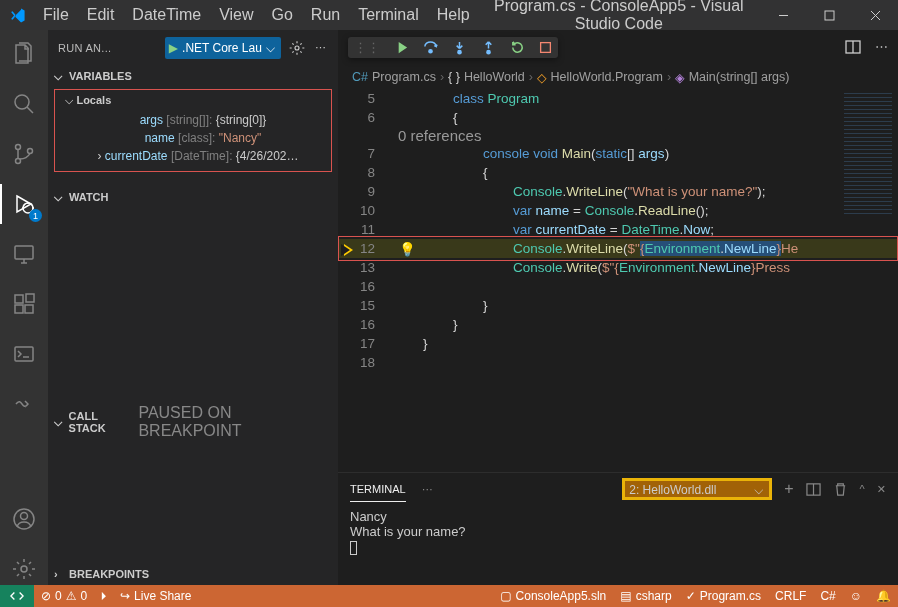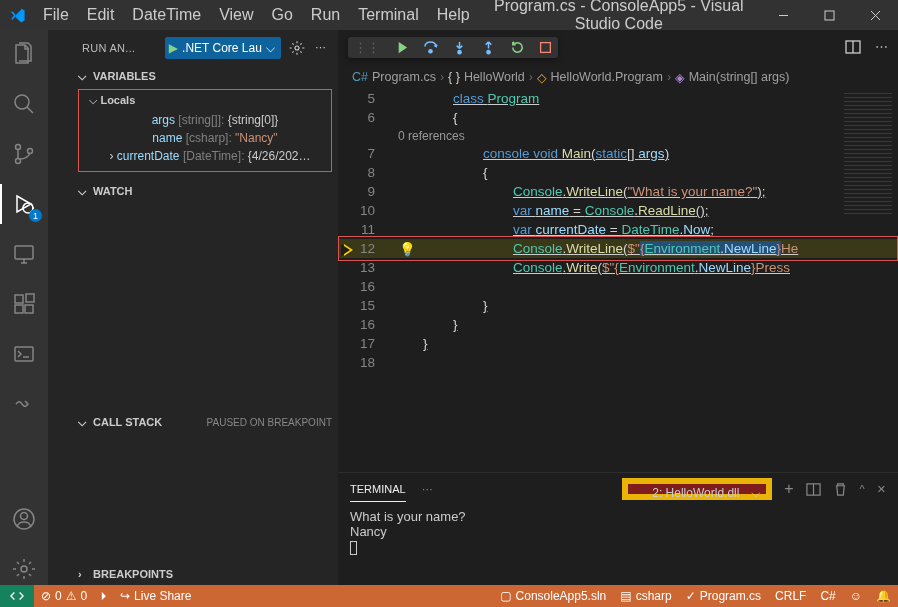--- a/index.html
+++ b/index.html
@@ -16,32 +16,32 @@
 
 
 .main { display:flex; height:555px; }
 .activitybar { width:48px; background:#333333; display:flex; flex-direction:column; align-items:center; padding-top:8px; gap:18px; position:relative; }
 .activitybar .aicon { width:48px; height:32px; display:flex; align-items:center; justify-content:center; color:#858585; cursor:pointer; position:relative; }
 .activitybar .aicon.active { color:#fff; }
 .activitybar .aicon.active::before { content:""; position:absolute; left:0; top:-4px; bottom:-4px; width:2px; background:#fff; }
 .activitybar .badge { position:absolute; bottom:-2px; right:6px; background:#007acc; color:#fff; border-radius:8px; font-size:9px; min-width:13px; height:13px; display:flex; align-items:center; justify-content:center; padding:0 3px; }
 .activitybar .spacer { flex:1; }
 
-.sidebar { width:290px; background:#252526; display:flex; flex-direction:column; font-size:11px;padding-left:24px; }
+.sidebar { width:290px; background:#252526; display:flex; flex-direction:column; font-size:11px; }
 .sidebar-head { height:35px; display:flex; align-items:center; padding:0 10px; gap:6px; }
 .sidebar-head .title { flex:1; color:#bbb; font-size:11px; letter-spacing:0.3px; overflow:hidden; text-overflow:ellipsis; white-space:nowrap; }
 .launch-select { display:flex; align-items:center; background:#0e639c; color:#fff; height:22px; padding:0 6px 0 4px; border-radius:2px; gap:4px; font-size:12px; }
 .launch-select .play { color:#89d185; }
 .sidebar-head .gear,.sidebar-head .dots { color:#ccc; padding:2px; }
 
 .section-h { height:22px; display:flex; align-items:center; padding:0 6px; color:#ccc; font-size:11px; font-weight:700; background:#252526; cursor:pointer; gap:3px;}
 .section-h .chev { width:12px; display:inline-block; }
-.section-h .right { margin-left:auto; color:#888; font-weight:400; font-size:10px; }
-
-.vars-body { border:1.5px solid #d9534f; margin:2px 6px 8px 6px; padding:2px 0 6px 0; font-family:Consolas,monospace; font-size:12px; }
+.section-h .right { margin-left:auto; color:#888; font-weight:400; font-size:16px; }
+
+.vars-body { border:1.5px solid #d9534f; margin:2px 6px 14px 6px; padding:2px 0 6px 0; font-family:Consolas,monospace; font-size:12px; }
 .locals-h { padding:2px 4px 4px 10px; color:#ccc; font-weight:700; font-size:11px; }
 .var-row { padding:2px 4px 2px 24px; white-space:nowrap; overflow:hidden; text-overflow:ellipsis;text-align:center; }
 .var-name { color:#9cdcfe; }
 .var-type { color:#808080; }
 .var-val { color:#ce9178; }
 .var-obj { color:#ccc; }
 
 .callstack-body { padding:4px 10px; font-family:Consolas,monospace; font-size:12px; }
 .cs-row { padding:3px 0; white-space:nowrap; overflow:hidden; text-overflow:ellipsis; }
 .cs-dim { color:#7a7a7a; font-style:italic; }
@@ -60,43 +60,43 @@
 .dbg-toolbar .btn.restart { color:#89d185; }
 .editor-toolbar .rightctrls { margin-left:auto; display:flex; gap:14px; color:#ccc; }
 
 .breadcrumb { height:24px; display:flex; align-items:center; padding:0 14px; font-size:12.5px; color:#a0a0a0; gap:4px; }
 .breadcrumb .bc-icon { color:#519aba; }
 .breadcrumb .sep { color:#666; }
 
 .code { flex:1; font-family:Consolas,monospace; font-size:13.5px; position:relative; overflow:hidden; }
 .line { display:flex; align-items:center; height:19px; position:relative; }
 .gut { width:55px; text-align:right; padding-right:18px; color:#858585; user-select:none; position:relative; }
-.txt { white-space:pre;text-decoration:underline; }
+.txt { white-space:pre; }
 .ind1 { padding-left:30px; } .ind2 { padding-left:60px; } .ind3 { padding-left:90px; } .ind4 { padding-left:120px; }
 .k { color:#569cd6; } .t { color:#4ec9b0; } .m { color:#dcdcaa; } .s { color:#ce9178; } .v { color:#9cdcfe; } .p { color:#d4d4d4; }
-.refs { color:#999; font-size:12px; padding-left:60px; height:17px; display:flex; align-items:center; }
+.refs { color:#999; font-size:15px; padding-left:60px; height:17px; display:flex; align-items:center; }
 
 .line.current { background:rgba(255,255,0,0.12); }
 .line.current .gut::before { content:""; position:absolute; left:6px; top:3px; width:0; height:0; border-left:9px solid #ffcc00; border-top:6px solid transparent; border-bottom:6px solid transparent; }
 .line.current .gut::after { content:""; position:absolute; left:3px; top:3px; width:0; height:0; border-left:9px solid #1e1e1e; border-top:6px solid transparent; border-bottom:6px solid transparent; }
 .line-highlight-box { position:absolute; border:1.5px solid #d9534f; pointer-events:none; }
 .bulb { position:absolute; left:61px; color:#ffcc00; }
 .sel { background:#264f78; }
 
 .minimap { position:absolute; top:59px; right:0; width:60px; height:130px; background:linear-gradient(#1e1e1e,#1e1e1e); opacity:0.5; }
 .minimap::before{content:"";position:absolute;inset:4px 6px;background:repeating-linear-gradient(#3a5a7a 0 1px,transparent 1px 4px);}
 
 
 .panel { height:113px; border-top:1px solid #2d2d2d; background:#1e1e1e; display:flex; flex-direction:column; }
 .panel-tabs { height:32px; display:flex; align-items:center; padding:0 12px; gap:16px; font-size:11px; color:#888; }
 .panel-tabs .tab { padding:6px 0; cursor:pointer; }
 .panel-tabs .tab.active { color:#eee; border-bottom:1px solid #eee; }
 .panel-tabs .dots { cursor:pointer; }
 .panel-tabs .right { margin-left:auto; display:flex; align-items:center; gap:12px; }
-.term-select { background:#7f1d1d; border:6px solid #eab308; color:#ccc; height:22px; padding:2px 20px 2px 24px; font-size:12px; position:relative; min-width:150px; }
+.term-select { background:#a16207; border:3px solid #eab308; color:#ccc; height:22px; padding:2px 20px 2px 4px; font-size:12px; position:relative; min-width:150px; }
 .term-select::after { content:"⌵"; position:absolute; right:6px; top:2px; }
 .panel-body { flex:1; padding:4px 12px; font-family:Consolas,monospace; font-size:13px; color:#ccc; }
 .cursor-block { display:inline-block; width:7px; height:14px; border:1px solid #ccc; vertical-align:middle; }
 
 
 .statusbar { height:22px; background:#cc6633; display:flex; align-items:center; color:#fff; font-size:12px; }
 .statusbar .sb-item { padding:0 7px; display:flex; align-items:center; gap:4px; height:100%; cursor:pointer; }
 .statusbar .sb-left { display:flex; align-items:center; height:100%; }
 .statusbar .sb-right { margin-left:auto; display:flex; align-items:center; height:100%; }
 .statusbar .remote { background:#16825d; width:34px; justify-content:center; }
@@ -234,21 +234,21 @@
     <div class="section-h">
         <span class="chev">⌵</span>
         <span>VARIABLES</span>
       </div>
     <div class="vars-body">
       <div class="locals-h"><span style="font-weight:400">⌵ </span><span>Locals</span></div>
       <div class="var-row">
         <span class="var-name">args</span> <span class="var-type">[string[]]</span><span class="var-type">: </span><span class="var-obj">{string[0]}</span>
       </div>
       <div class="var-row">
-        <span class="var-name">name</span> <span class="var-type">[csharp]</span><span class="var-type">: </span><span class="var-val">"Nancy"</span>
+        <span class="var-name">name</span> <span class="var-type">[class]</span><span class="var-type">: </span><span class="var-val">"Nancy"</span>
       </div>
       <div class="var-row" style="padding-left:14px">
         <span style="color:#ccc">› </span><span class="var-name">currentDate</span> <span class="var-type">[DateTime]</span><span class="var-type">: </span><span class="var-obj">{4/26/202…</span>
       </div>
     </div>
 
     <div class="section-h">
         <span class="chev">⌵</span>
         <span>WATCH</span>
       </div>
@@ -407,22 +407,22 @@
           <span>
               <svg width="15" height="15" viewBox="0 0 16 16" fill="none" stroke="currentColor" stroke-width="1.3">
                 <path d="M3 4h10M5 4V2h6v2M4 4l1 10h6l1-10"></path>
               </svg>
             </span>
           <span>^</span>
           <span>✕</span>
         </div>
       </div>
       <div class="panel-body">
+        <div>Nancy</div>
         <div>What is your name?</div>
-        <div>Nancy</div>
         <div><span class="cursor-block"></span></div>
       </div>
     </div>
   </div>
 </div>
 
 <div class="statusbar">
   <div class="sb-left">
     <div class="sb-item remote">
         <svg width="14" height="14" viewBox="0 0 16 16" fill="none" stroke="#fff" stroke-width="1.6">

